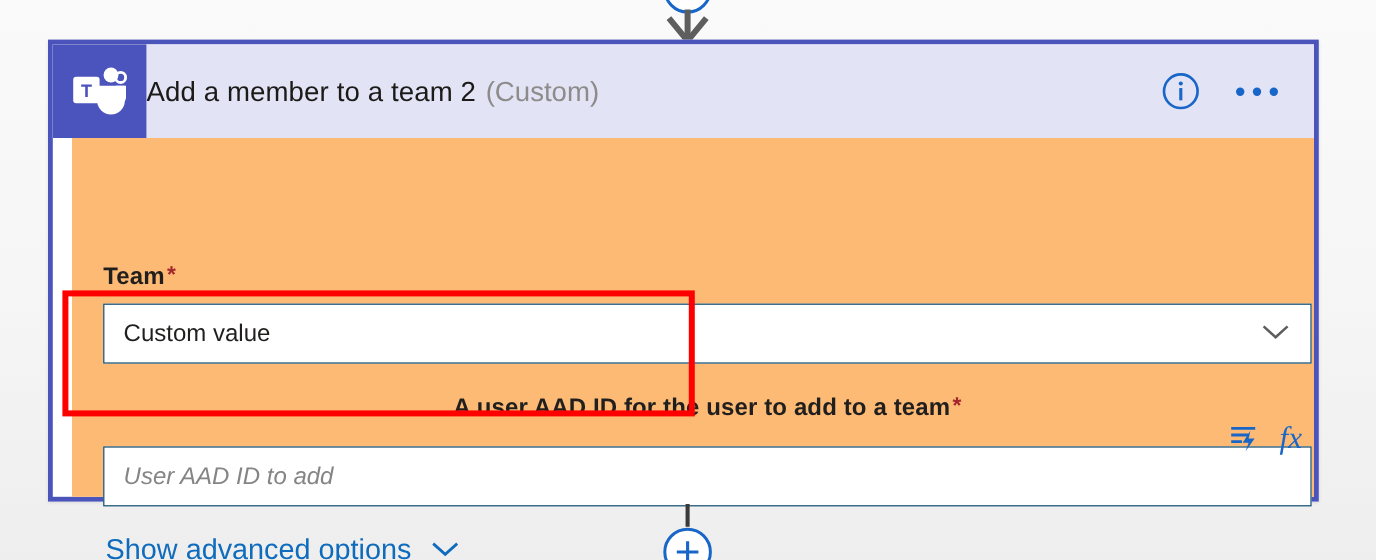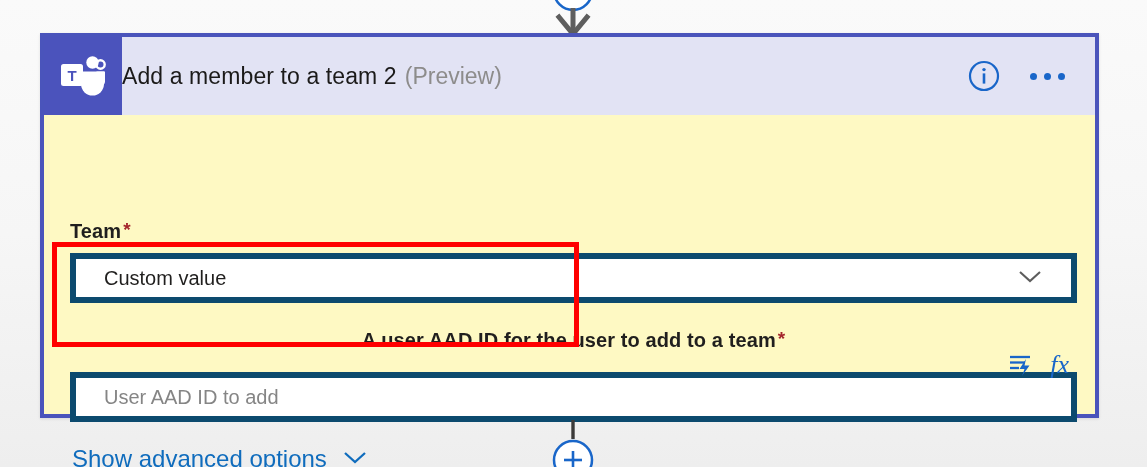--- a/index.html
+++ b/index.html
@@ -107,58 +107,60 @@
     display: block;
     width: 7px;
     height: 7px;
     border-radius: 50%;
     background: #1966c9;
   }
 
   
   .card-body {
     padding: 0 26px;
-    background: #fef9c3;
+    background: #fdba74;
     height: calc(100% - 78px);
     box-sizing: border-box;
     position: relative;
+    margin-left: 16px;
   }
 
   .field-label {
     font-size: 20px;
     font-weight: 700;
     color: #201f1e;
     letter-spacing: .1px;
     display: inline-block;
   }
   .req-star {
     color: #a4262c;
     font-size: 19px;
     font-weight: 700;
     margin-left: 2px;
     vertical-align: top;
     line-height: 1;
   }
 
   .text-control {
-    border: 6px solid #0c4a6e;
+    border: 1px solid #0c4a6e;
     background: #fff;
     height: 50px;
     display: flex;
     align-items: center;
     box-sizing: border-box;
-    padding: 0 28px;
+    padding: 0 16px;
   }
   .control-value {
     font-size: 20px;
     color: #201f1e;
   }
   .control-placeholder {
     font-size: 20px;
     color: #858585;
+    font-style: italic;
   }
   .chevron-grey {
     margin-left: auto;
     color: #5d5d5d;
   }
 
   
   #team-field {
     position: absolute;
     left: 26px;
@@ -254,21 +256,21 @@
         <path d="M37.5,17.5 h8.5 v10 a4.3,4.3 0 0 1 -4.3,4.3 h-4.2 z" fill="#ffffff"></path>
         <path d="M22,17.5 h23 v12.5 a11.5,11.5 0 0 1 -23,0 z" fill="#ffffff"></path>
         <rect x="2" y="10" width="22" height="22" rx="2.5" fill="#ffffff"></rect>
         <rect x="2" y="10" width="22" height="22" rx="2.5" fill="#4b53bc" opacity="0"></rect>
         <text x="13" y="27" font-family="Liberation Sans, sans-serif" font-size="15" font-weight="700" fill="#4b53bc" text-anchor="middle">T</text>
       </svg>
     </div>
 
     <div class="header-title-wrap">
       <span class="header-title">Add a member to a team 2</span>
-      <span class="header-subtitle">(Preview)</span>
+      <span class="header-subtitle">(Custom)</span>
     </div>
 
     <div class="header-actions">
       <span class="icon-btn">
         <svg width="32" height="32" viewBox="0 0 32 32">
           <circle cx="16" cy="16" r="14" fill="none" stroke="#1966c9" stroke-width="2.2"></circle>
           <circle cx="16" cy="9.6" r="1.7" fill="#1966c9"></circle>
           <rect x="14.7" y="13.4" width="2.6" height="10.2" fill="#1966c9"></rect>
         </svg>
       </span>

